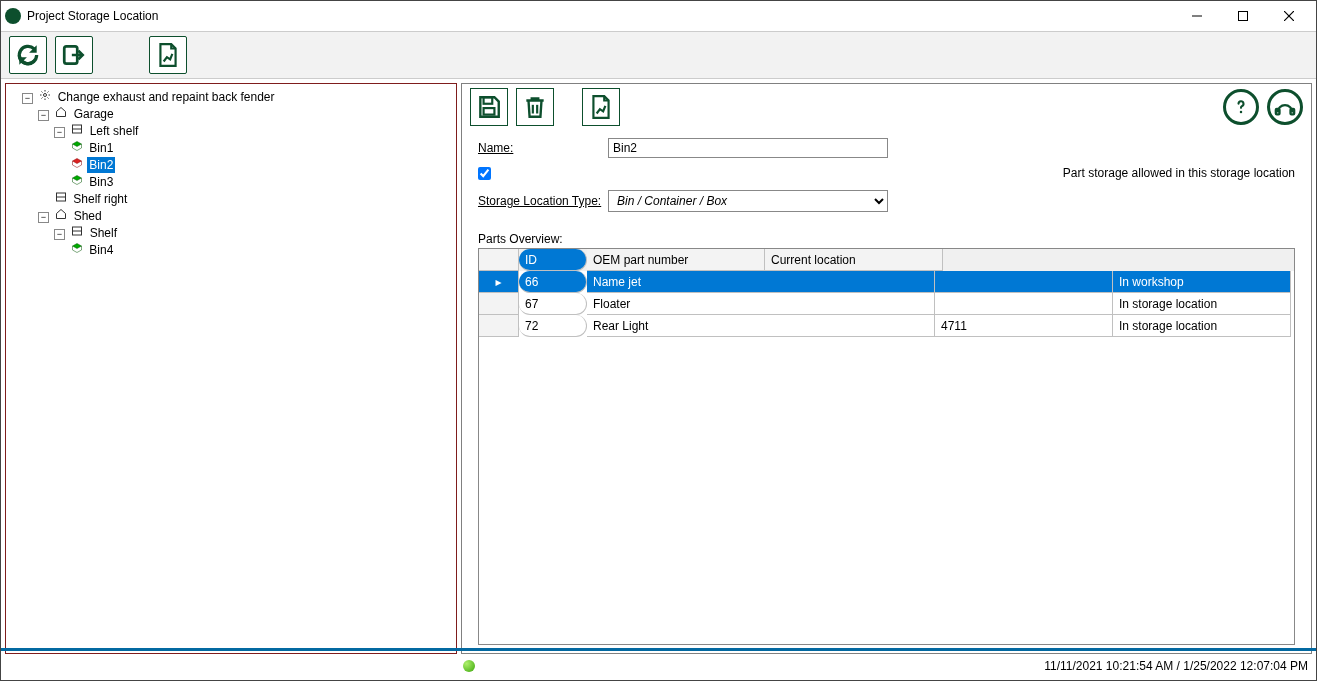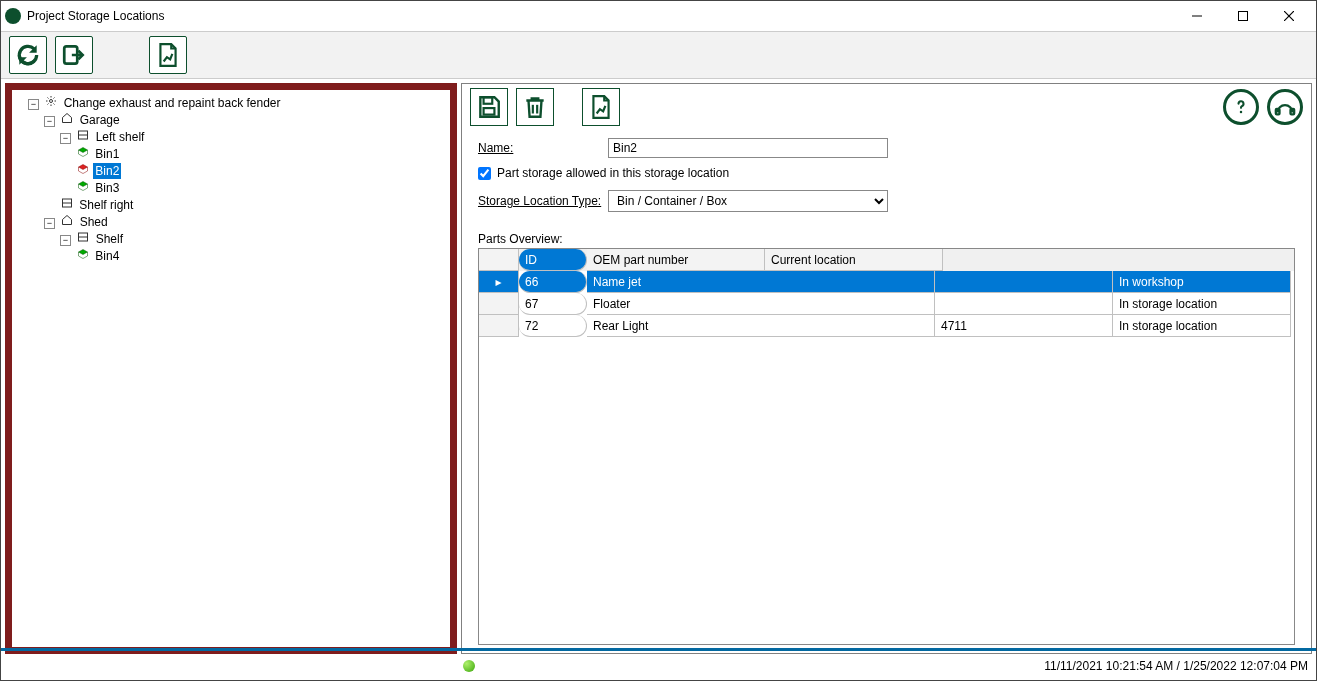--- a/index.html
+++ b/index.html
@@ -12,21 +12,21 @@
 .titlebar .controls { margin-left: auto; display: flex; }
 .titlebar .controls .btn { width: 46px; height: 30px; display: flex; align-items: center; justify-content: center; font-size: 12px; cursor: default; }
 
 
 .toolbar { height: 48px; background: #f2f2f2; border-top: 1px solid #ccc; border-bottom: 1px solid #ccc; display: flex; align-items: center; padding: 0 8px; gap: 8px; }
 .toolbar .tbtn { width: 38px; height: 38px; border: 1px solid #0d4f2d; border-radius: 2px; background: #fff; display: flex; align-items: center; justify-content: center; cursor: pointer; }
 .toolbar .gap { width: 40px; }
 
 
 .main { display: flex; height: calc(100% - 30px - 48px - 22px); }
-.tree-panel { width: 452px; border: 7px solid #7f1d1d; margin: 4px 2px 4px 4px; overflow: auto; font-size: 12px; padding: 4px 0; }
+.tree-panel { width: 452px; border: 1px solid #7f1d1d; margin: 4px 2px 4px 4px; overflow: auto; font-size: 12px; padding: 4px 0; }
 .detail-panel { flex: 1; border: 1px solid #808080; margin: 4px 4px 4px 2px; display: flex; flex-direction: column; }
 
 
 .tree ul { list-style: none; padding-left: 16px; }
 .tree li { line-height: 16px; white-space: nowrap; }
 .tree .node { display: inline-flex; align-items: center; gap: 4px; padding: 0 2px; }
 .tree .expander { display: inline-flex; width: 11px; height: 11px; border: 1px solid #888; align-items: center; justify-content: center; font-size: 9px; margin-right: 2px; cursor: pointer; line-height: 9px; }
 .tree .selected { background: #0078d4; color: #fff; }
 .tree .ticon { display: inline-flex; width: 14px; height: 14px; align-items: center; justify-content: center; }
 
@@ -37,24 +37,24 @@
 .detail-toolbar .round-btn { width: 36px; height: 36px; border: 3px solid #0d4f2d; border-radius: 50%; background: #fff; display: flex; align-items: center; justify-content: center; cursor: pointer; }
 
 
 .form { padding: 8px 16px; font-size: 12px; }
 .form-row { display: flex; align-items: center; margin-bottom: 8px; }
 .form-row label { width: 130px; }
 .form-row label.u { text-decoration: underline; }
 .form input[type="text"], .form select, .form textarea { font-size: 12px; padding: 2px 4px; border: 1px solid #888; background: #fff; font-family: inherit; }
 .id-input { width: 48px; background: #eee !important; color: #666; }
 .name-input { width: 280px; }
-.type-select { width: 280px; }
+.type-select { width: 280px; font-style: italic; }
 .desc-textarea { width: 280px; height: 52px; resize: none; }
 .form-row.align-top { align-items: flex-start; }
-.checkbox-row { display: flex; align-items: center; margin-bottom: 10px; gap: 6px; }
+.checkbox-row { display: flex; align-items: center; margin-bottom: 10px; gap: 20px; justify-content: space-between; }
 
 
 .parts-label { font-size: 12px; margin: 4px 16px 2px; }
 .parts-table { margin: 0 16px 4px; border: 1px solid #888; flex: 1; overflow: hidden; font-size: 12px; display: flex; flex-direction: column; }
 .parts-table .hdr, .parts-table .row { display: flex; height: 22px; align-items: stretch; }
 .parts-table .hdr { background: #f0f0f0; }
 .parts-table .cell { border-right: 1px solid #c0c0c0; border-bottom: 1px solid #c0c0c0; padding: 2px 6px; display: flex; align-items: center; overflow: hidden; }
 .parts-table .hdr .cell { background: #f3f3f3; }
 .parts-table .hdr .cell.idcol { background: #0078d4; color: #fff; }
 .parts-table .c0 { width: 40px; justify-content: center; }
@@ -71,21 +71,21 @@
 .status-dot { width: 12px; height: 12px; border-radius: 50%; background: radial-gradient(circle at 30% 30%, #aef06c, #3aa60a); margin-right: 6px; margin-left: 454px; }
 .status-text { margin-left: auto; }
 
 svg { display: block; }
 </style>
 </head>
 <body>
 
 <div class="titlebar">
   <div class="app-icon"></div>
-  <div class="title">Project Storage Locations</div>
+  <div class="title">Project Storage Location</div>
   <div class="controls">
     <div class="btn">
       <svg width="10" height="10">
           <line x1="0" y1="5" x2="10" y2="5" stroke="#000" stroke-width="1"></line>
         </svg>
     </div>
     <div class="btn">
       <svg width="10" height="10">
           <rect x="0.5" y="0.5" width="9" height="9" fill="none" stroke="#000" stroke-width="1"></rect>
         </svg>

